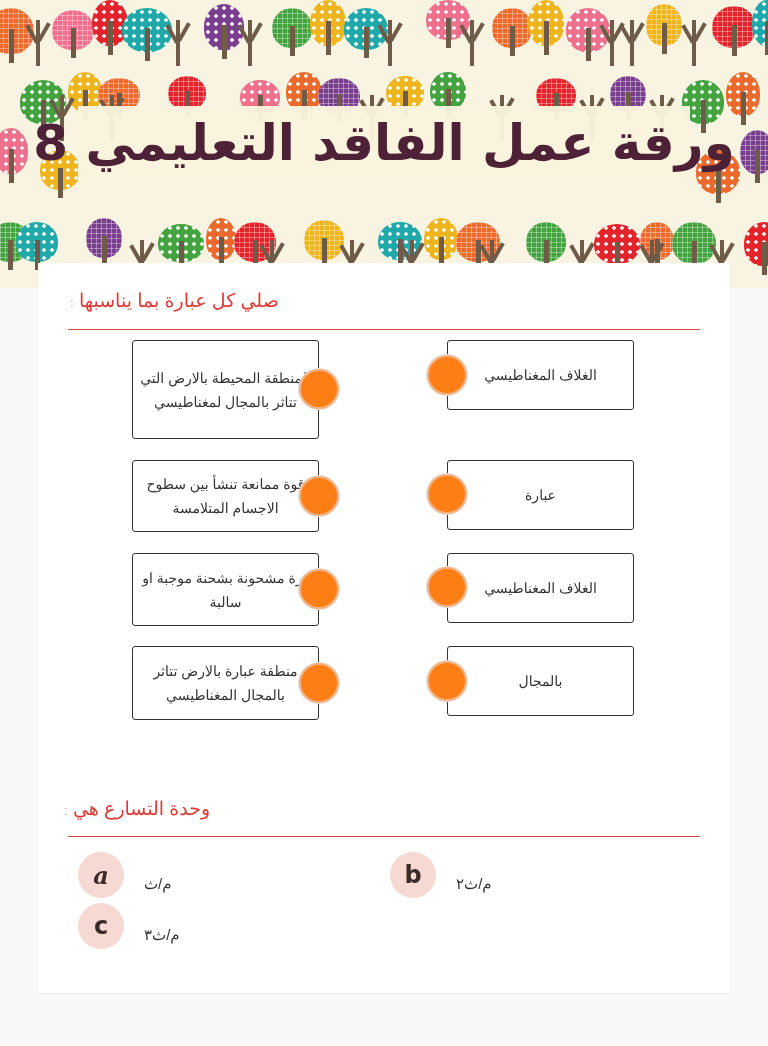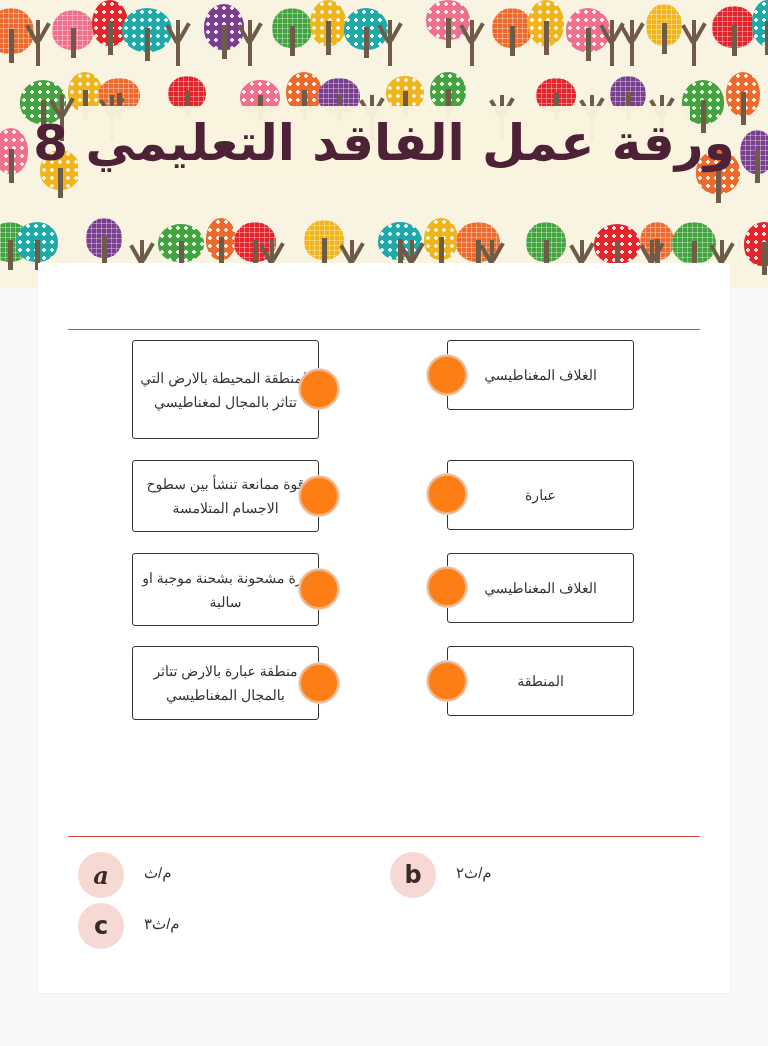--- a/index.html
+++ b/index.html
@@ -62,21 +62,21 @@
   }
   .opt-badge {
     position:absolute; width:46px; height:46px; border-radius:50%;
     background:#f5d9d2; display:flex; align-items:center; justify-content:center;
     font-family:"DejaVu Serif",serif; font-style:italic; font-weight:bold;
     font-size:24px; color:#3a2a28;
   }
   .opt-badge.upright { font-style:normal; font-family:"DejaVu Sans",sans-serif; }
   .opt-text {
     position:absolute; font-family:"Liberation Sans",sans-serif; font-size:15px;
-    color:#333; direction:rtl; white-space:nowrap;
+    color:#333; direction:rtl; white-space:nowrap;margin-top:11px;
   }
 </style>
 </head>
 <body>
 
 <div class="header">
   <div id="pattern">
       <div class="tree" style="left: -12px; top: 8px;">
         <div class="crown grid" style="width: 46px; height: 46px; background-color: rgb(238, 106, 44); left: 0px; top: 0px;"></div>
         <div class="trunk" style="left: 21px; top: 20.7px; height: 34.5px;"></div>
@@ -376,20 +376,24 @@
         <div class="t" style="left: 6px; top: 2px; height: 20px; transform: rotate(30deg);"></div>
       </div>
     </div>
   <div class="title-banner">
     <div class="title-text">ورقة عمل الفاقد التعليمي 8</div>
   </div>
 </div>
 
 <div class="card">
 
+  <div class="q-title" style="left:32px; top:26px;">
+    <span>صلي كل عبارة بما يناسبها</span>
+    <span class="colon">:</span>
+  </div>
   <div class="q-rule" style="top:66px;"></div>
 
   <div id="match-area">
     <div class="box" style="left:94px; top:77px; height:99px;">
         <span>المنطقة المحيطة بالارض التي تتاثر بالمجال لمغناطيسي</span>
       </div>
     <div class="dot" style="left:261px; top:106px;"></div>
 
     <div class="box" style="left:94px; top:197px; height:72px;">
         <span>قوة ممانعة تنشأ بين سطوح الاجسام المتلامسة</span>
@@ -415,25 +419,29 @@
         <span>عبارة</span>
       </div>
     <div class="dot" style="left:389px; top:211px;"></div>
 
     <div class="box" style="left:409px; top:290px; height:70px;">
         <span>الغلاف المغناطيسي</span>
       </div>
     <div class="dot" style="left:389px; top:304px;"></div>
 
     <div class="box" style="left:409px; top:383px; height:70px;">
-        <span>المنطقة</span>
+        <span>بالمجال</span>
       </div>
     <div class="dot" style="left:389px; top:398px;"></div>
   </div>
 
+  <div class="q-title" style="left:26px; top:534px;">
+    <span>وحدة التسارع هي</span>
+    <span class="colon">:</span>
+  </div>
   <div class="q-rule" style="top:573px;"></div>
 
   <div>
     <div class="opt-badge" style="left:40px; top:589px;">a</div>
     <div class="opt-text" style="left:106px; top:601px;">م/ث</div>
   </div>
   <div>
     <div class="opt-badge upright" style="left:352px; top:589px;">b</div>
     <div class="opt-text" style="left:418px; top:601px;">م/ث٢</div>
   </div>

